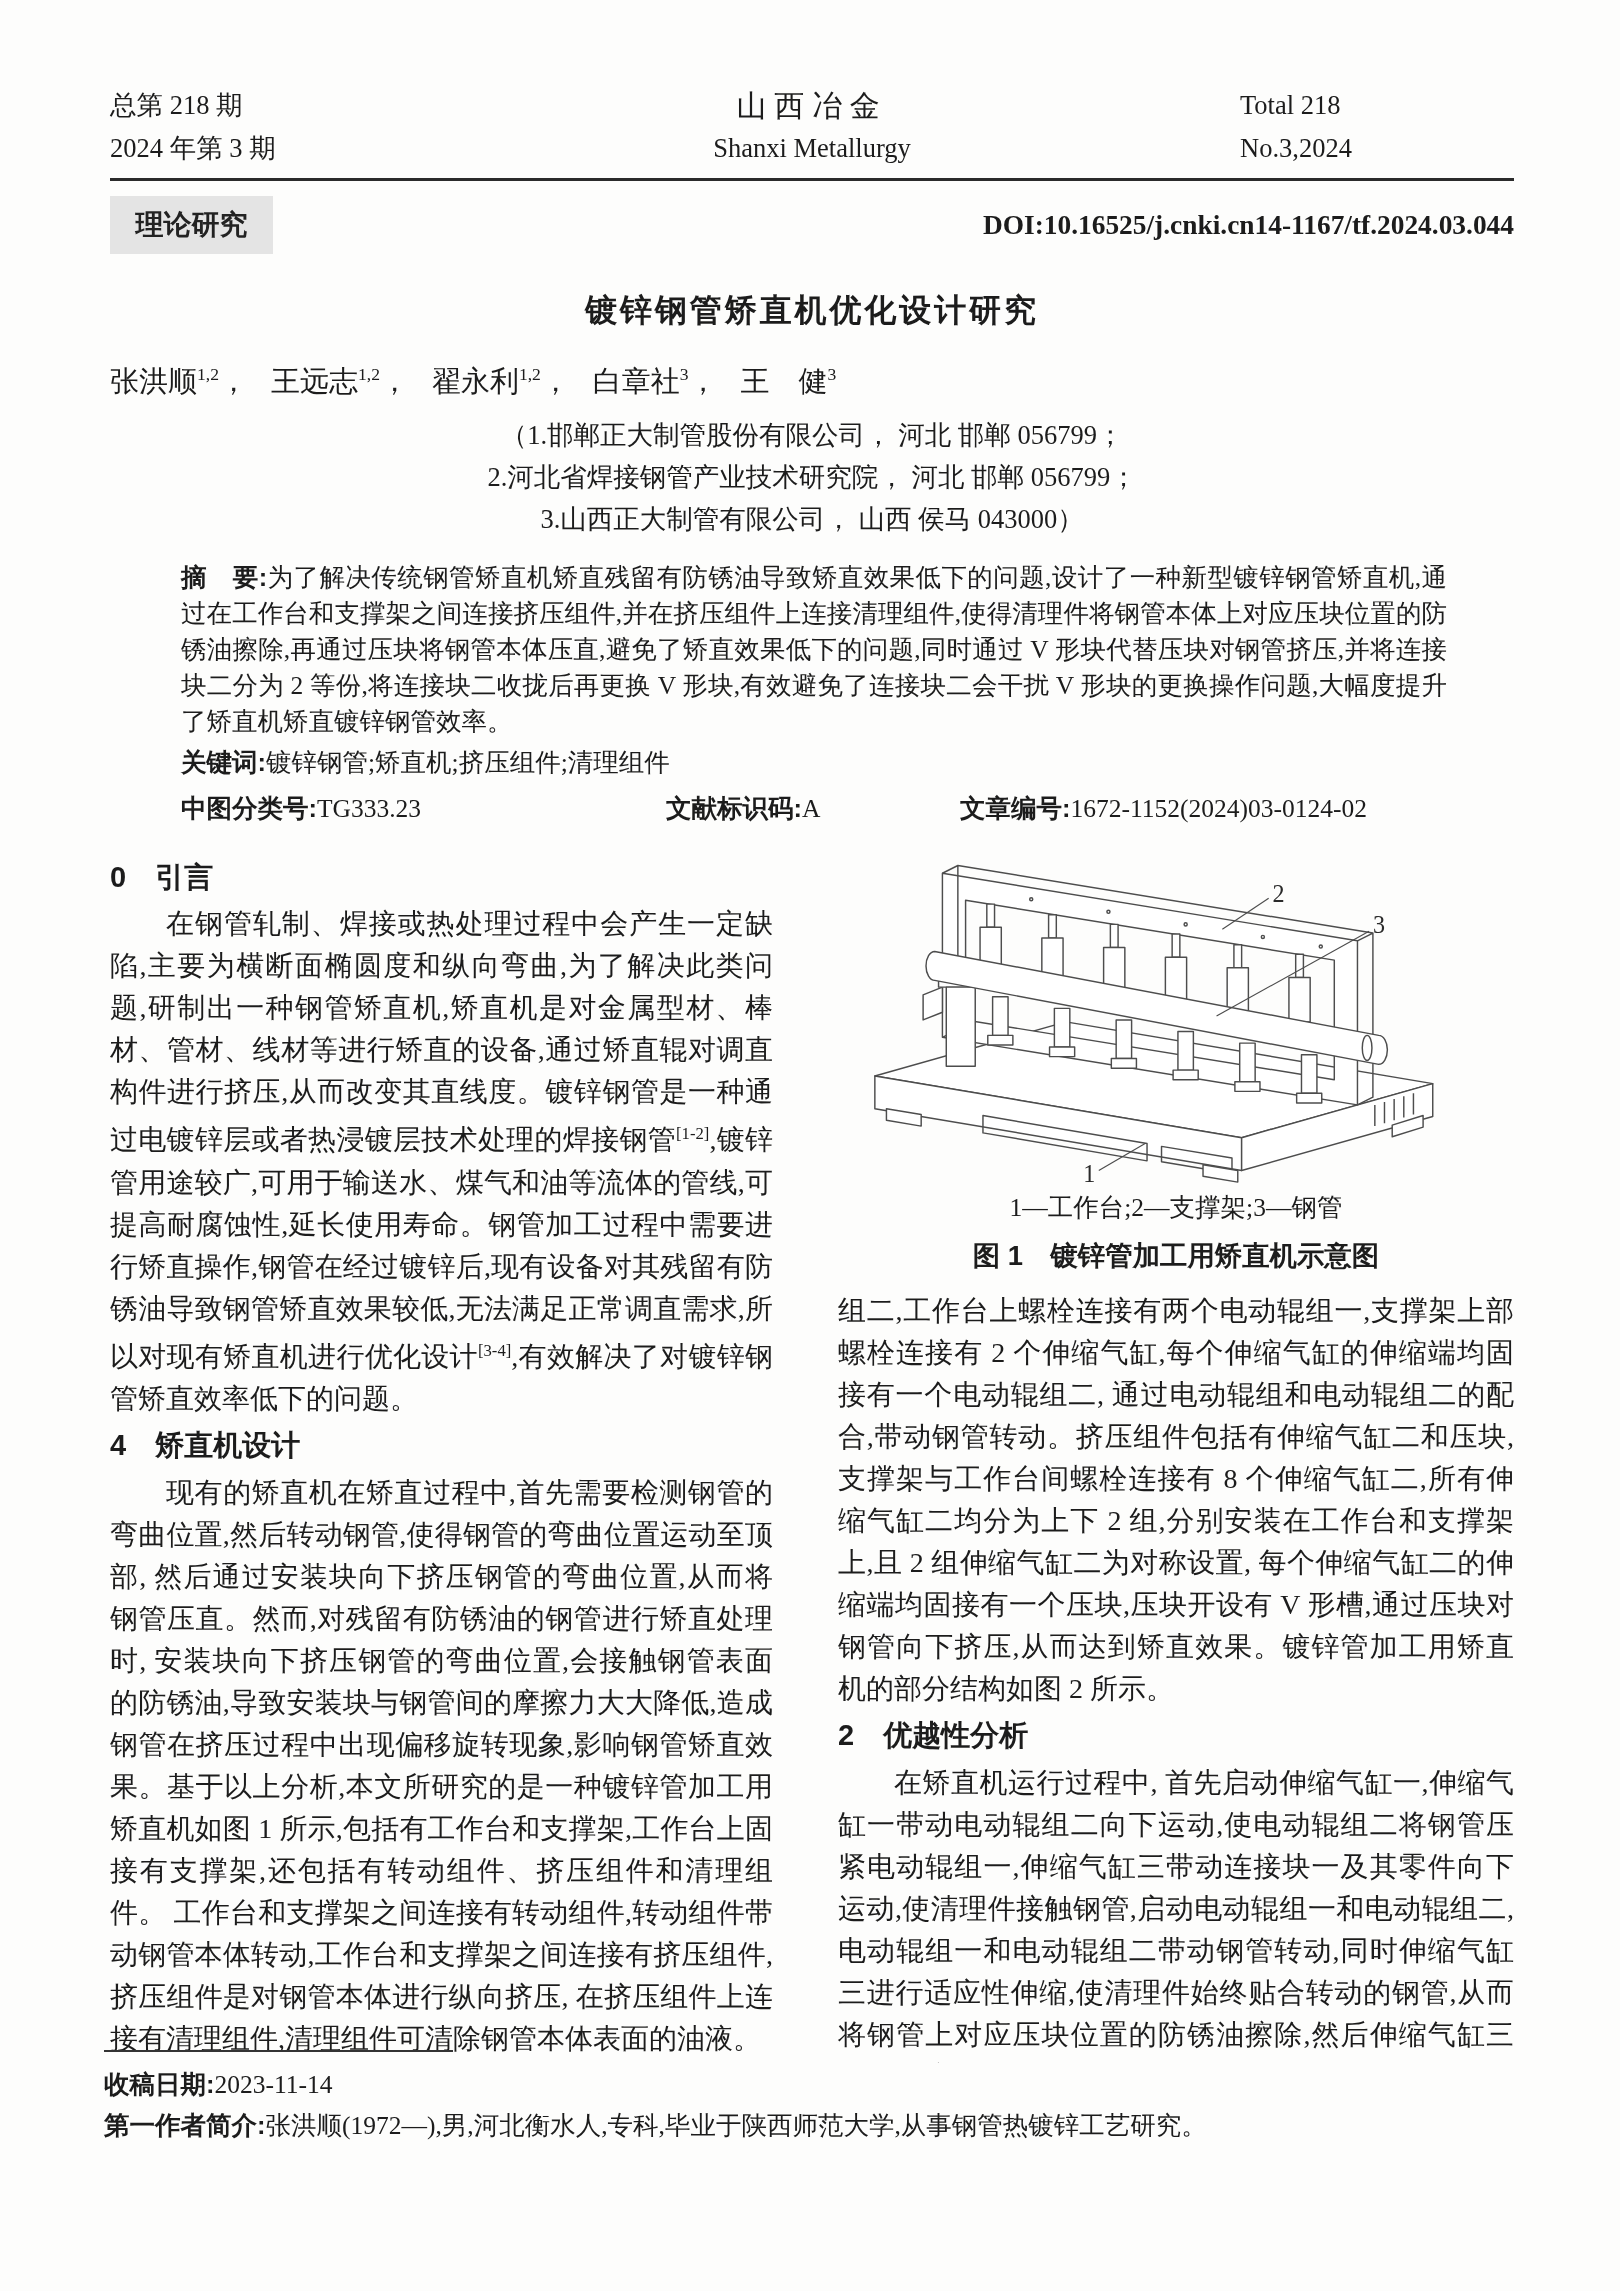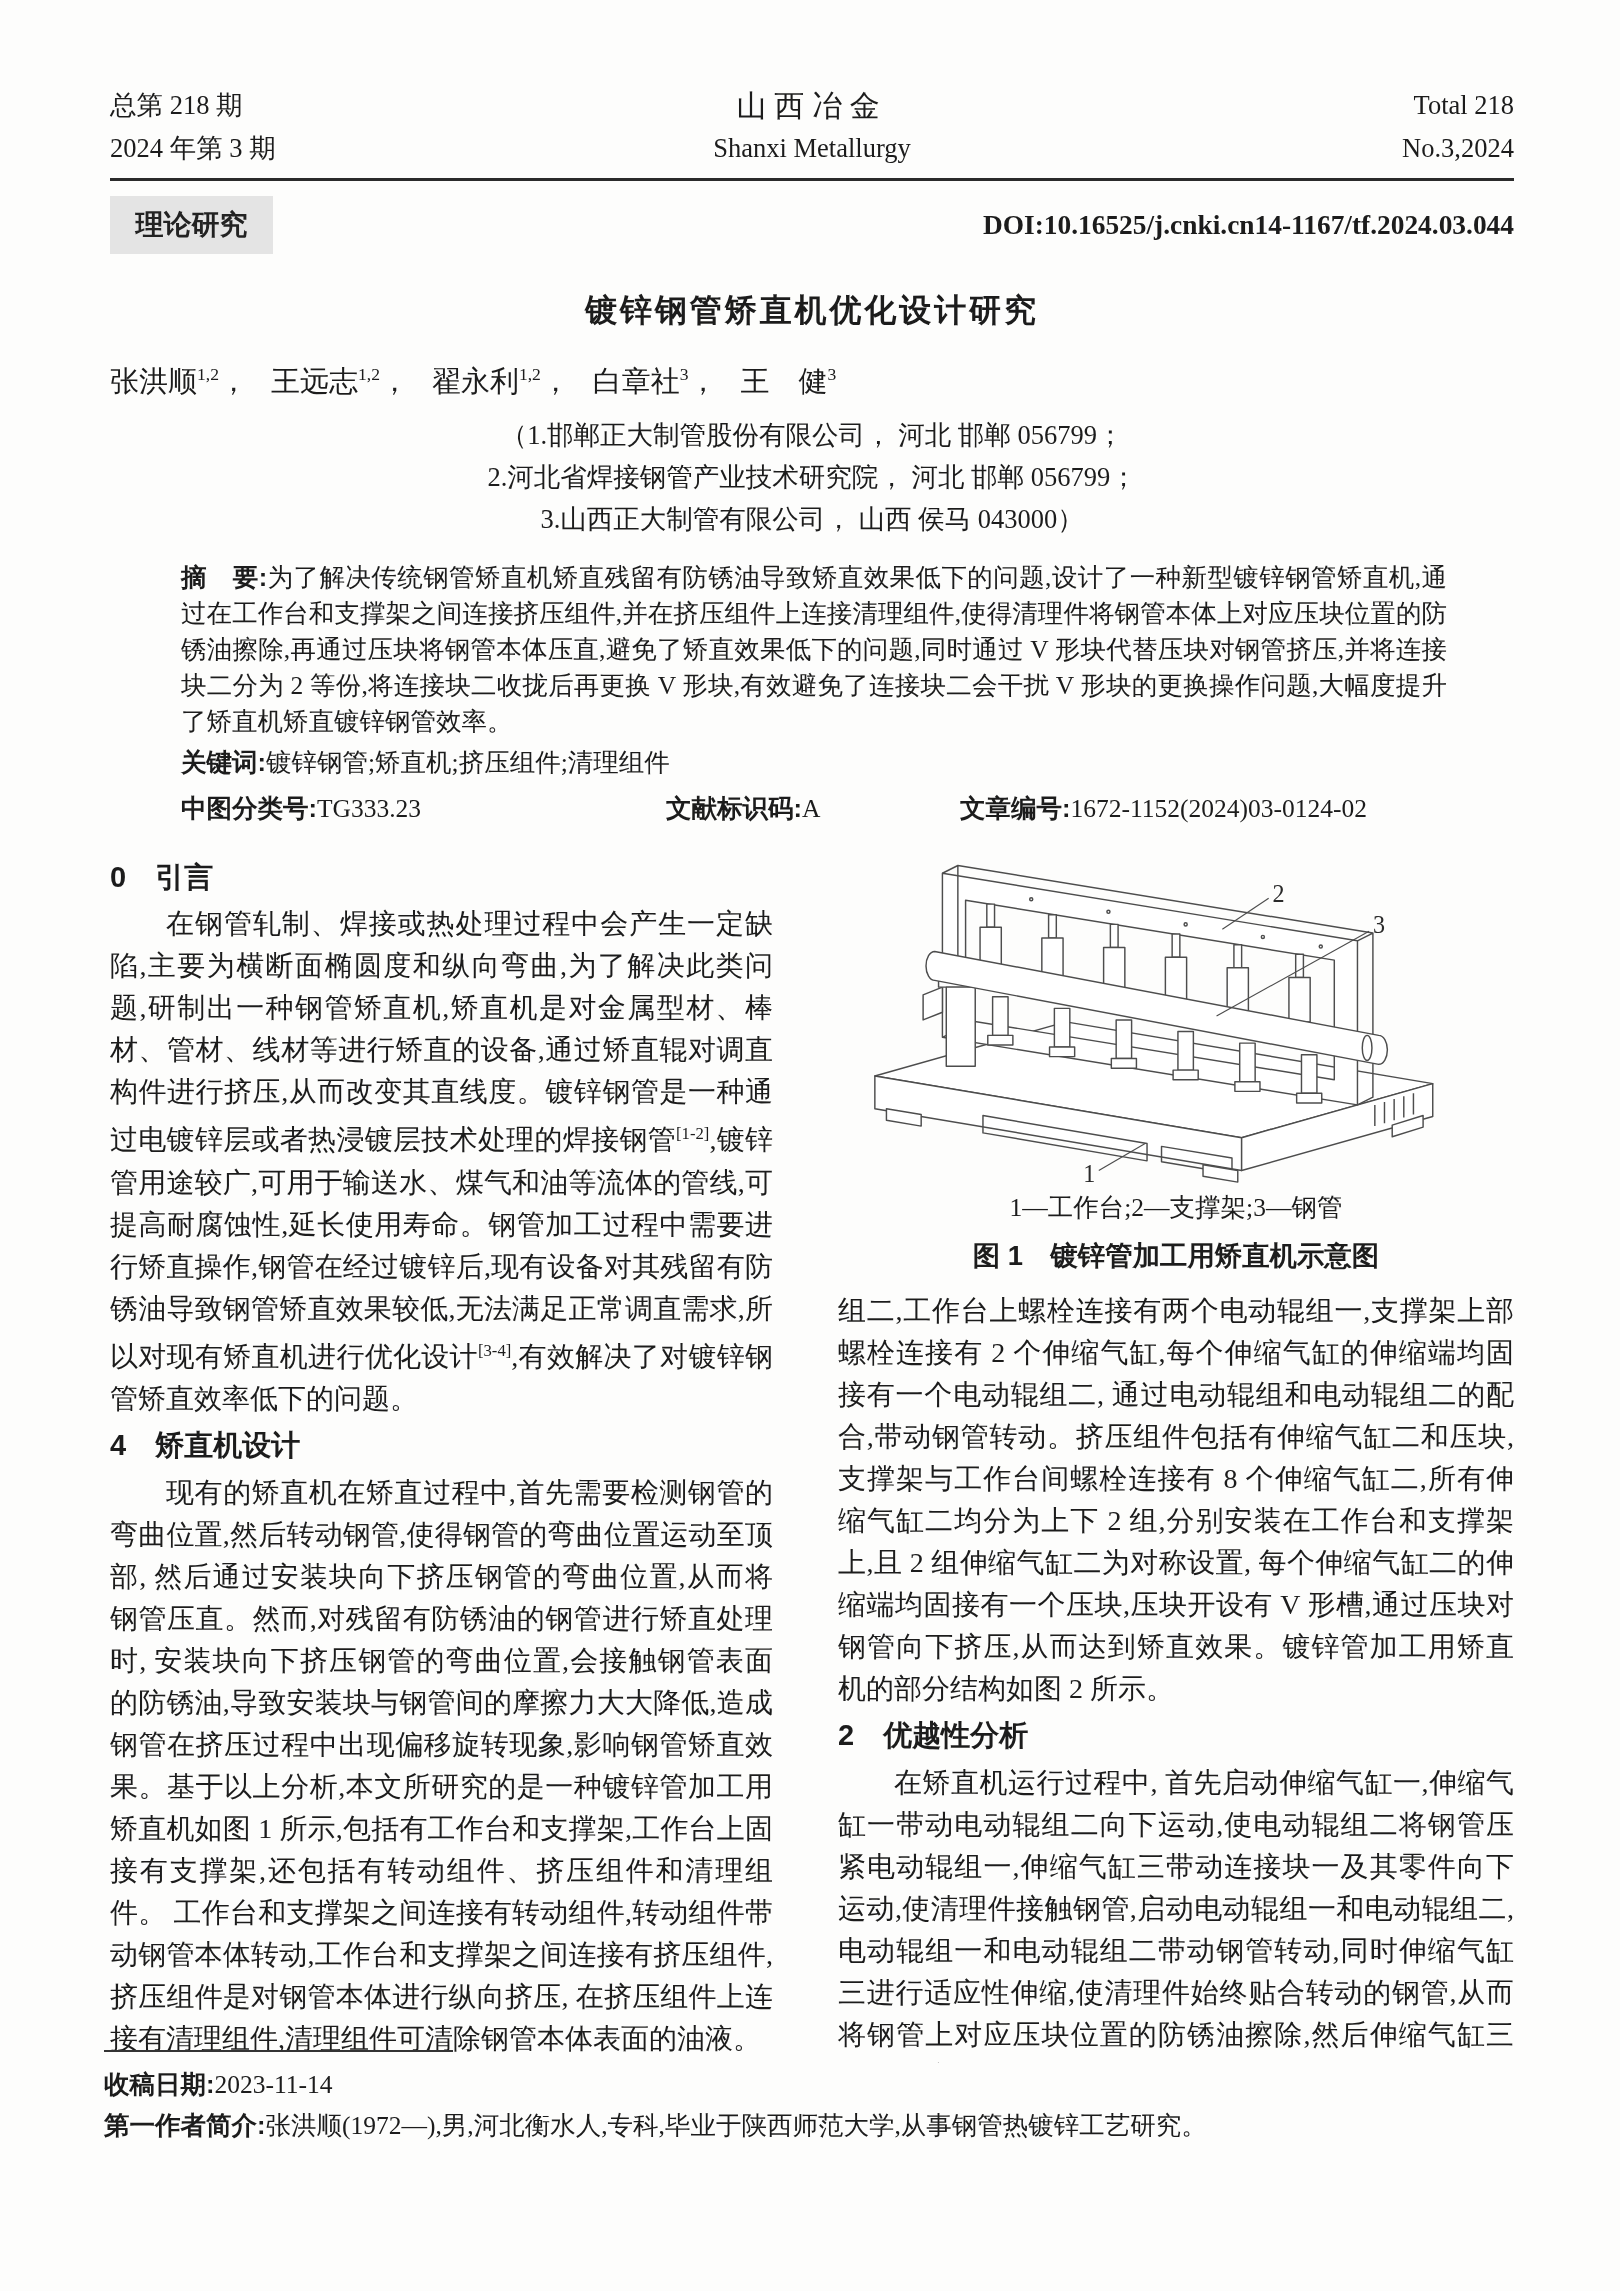--- a/index.html
+++ b/index.html
@@ -5,21 +5,21 @@
   html,body{margin:0;padding:0;background:#9a9a9a;}
   .page{
     position:relative; width:1620px; height:2292px; background:#fdfdfc;
     box-sizing:border-box; padding:84px 106px 0 110px;
     color:#1c1c1c; font-family:"Liberation Serif", serif; overflow:hidden;
   }
   
   .masthead{display:flex; justify-content:space-between; align-items:flex-end;
     font-size:26.5px; line-height:43px;}
   .mh-side{width:274px;}
-  .mh-right{text-align:right;}
+  .mh-right{text-align:left;}
   .mh-center{text-align:center; flex:1;}
   .mh-cn{font-size:30px; letter-spacing:7.8px;}
   .header-rule{border-bottom:3.9px solid #2b2b2b; margin-top:7.8px;}
   
   .meta-row{display:flex; justify-content:space-between; align-items:center; margin-top:15.7px;gap:35px;}
   .badge{background:#e4e4e4; font-family:"Liberation Sans",sans-serif; font-weight:bold;
     font-size:28px; padding:9.8px 25.5px; color:#222;}
   .doi{font-weight:bold; font-size:27.4px;}
   
   .title{text-align:center; font-size:32px; font-weight:bold; margin:35px 0 8px; letter-spacing:2.9px;}

